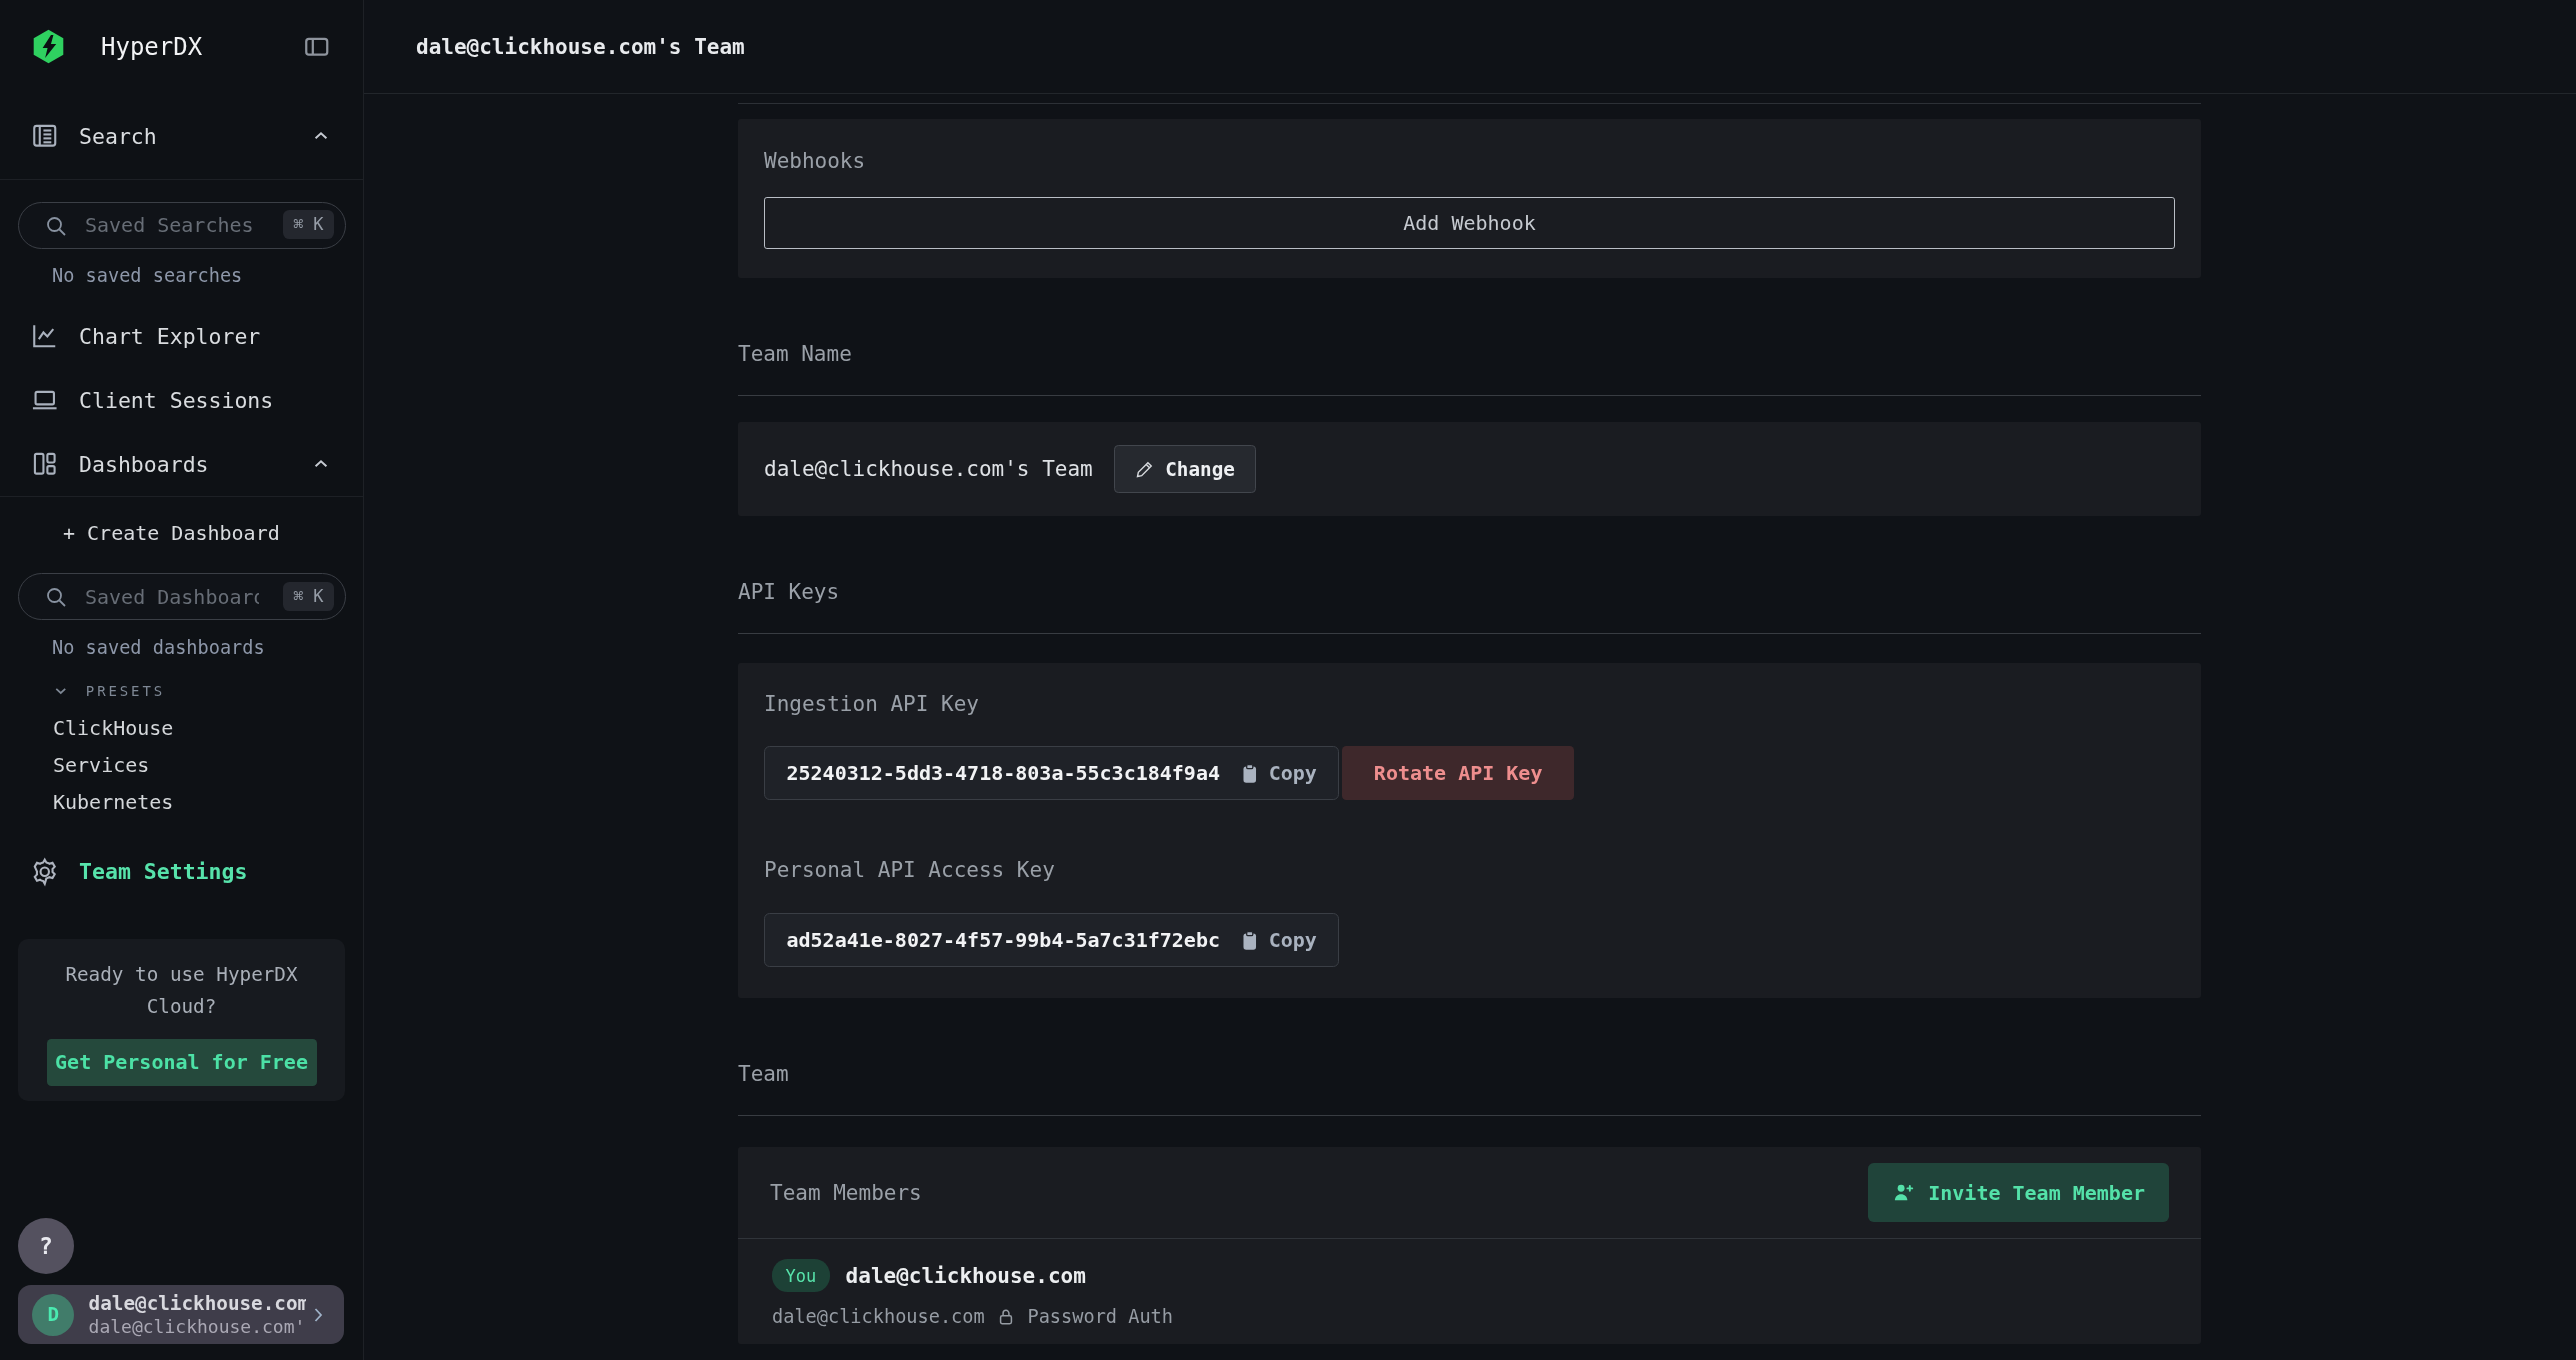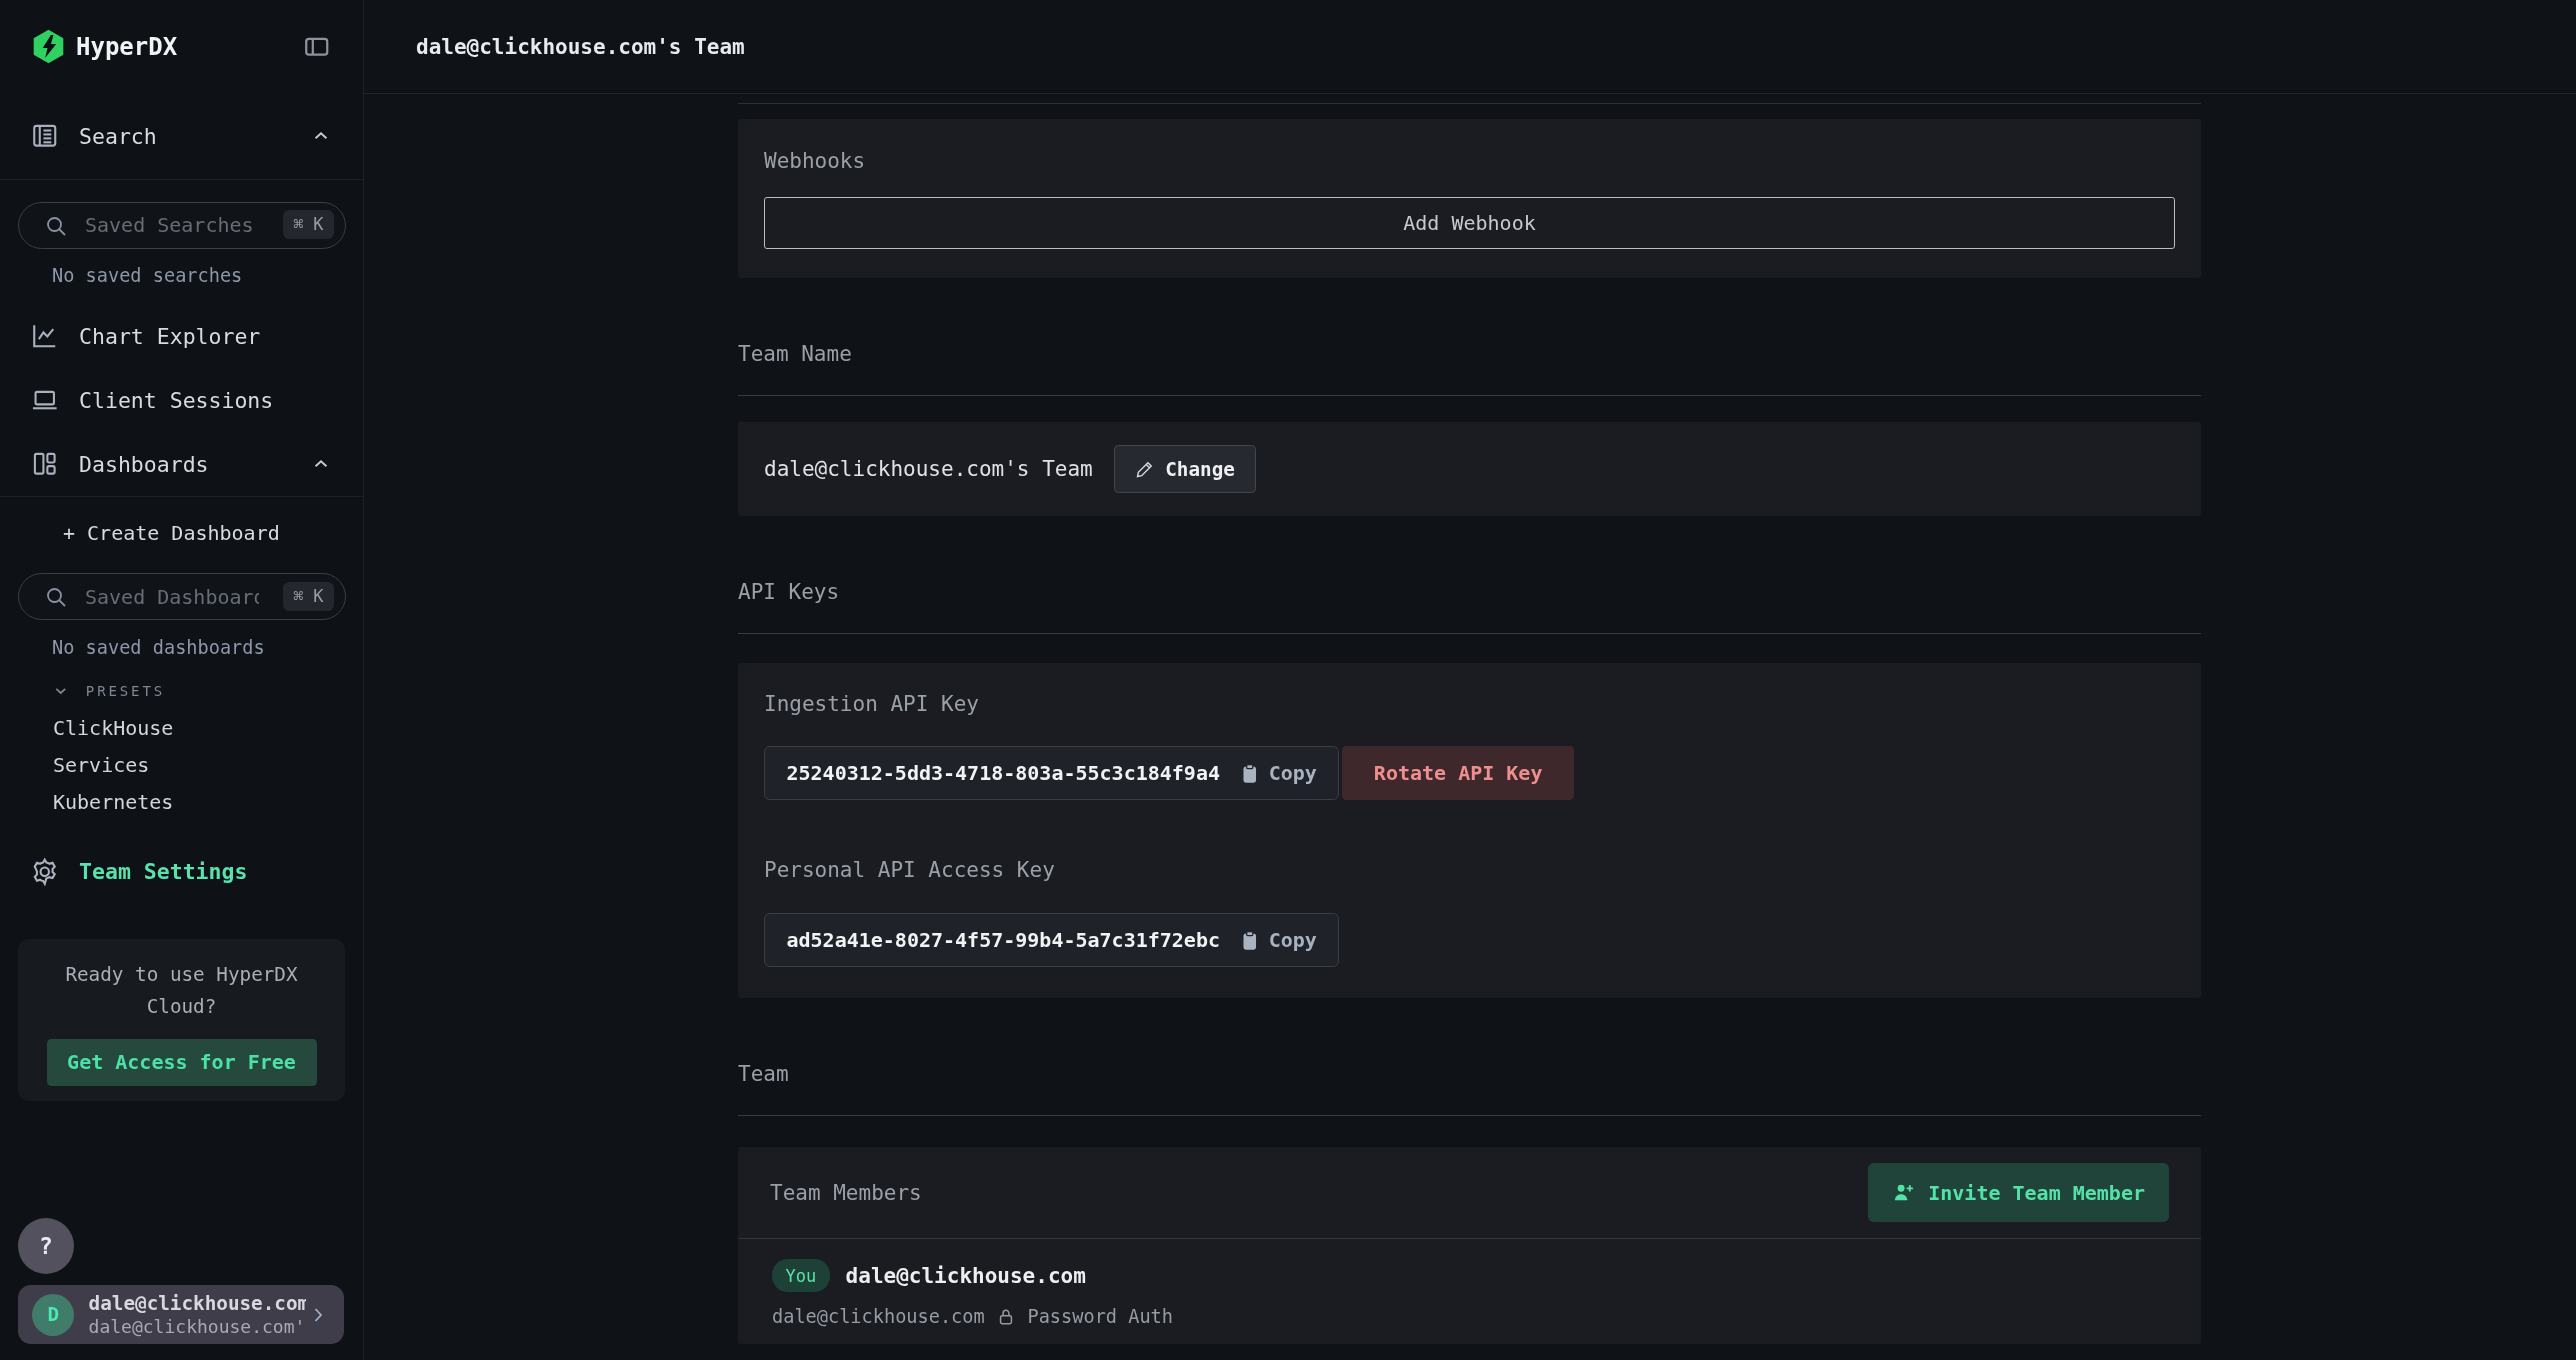--- a/index.html
+++ b/index.html
@@ -4,21 +4,21 @@
 <style>
   * { margin:0; padding:0; box-sizing:border-box; }
   html,body { background:#0b0e12; }
   body { font-family:"DejaVu Sans Mono","Liberation Mono",monospace; }
   .app { position:relative; width:2576px; height:1361px; background:#0f1217; overflow:hidden; }
 
   
   .sidebar { position:absolute; left:0; top:0; width:364px; height:1361px; background:#0e1115; border-right:1.4px solid #1e2126; }
   .logo-row { height:93px; display:flex; align-items:center; padding:0 30px; }
   .logo-hex { width:37px; height:37px; flex:none; }
-  .logo-name { margin-left:9px; font-weight:bold; font-size:24px; color:#f2f3f5; flex:1; }
+  .logo-name { margin-left:34px; font-weight:normal; font-size:24px; color:#f2f3f5; flex:1; }
   .collapse-btn { width:33px; height:33px; display:flex; align-items:center; justify-content:center; cursor:pointer; }
 
   .section-head { height:87px; display:flex; align-items:center; padding:0 29px; border-bottom:1.4px solid #1d2025; }
   .section-head .lbl { margin-left:18.6px; font-size:21.5px; color:#dadde0; flex:1; }
   .nav-icon { width:31.5px; height:31.5px; flex:none; }
 
   .pill-input { position:relative; margin:21.5px 18px 0 18px; height:47px; }
   .pill-input input { width:328px; height:47px; background:#101318; border:1.4px solid #3b3f46; border-radius:23.6px;
       color:#c7cbd1; font-family:inherit; font-size:20px; padding:0 86px 0 66px; outline:none; }
   .pill-input input::placeholder { color:#676d76; }
@@ -235,21 +235,21 @@
         </svg>
       </span>
       <span class="lbl">Team Settings</span>
     </div>
 
     <div class="cloud-card">
       <div class="txt">
         <div>Ready to use HyperDX</div>
         <div>Cloud?</div>
       </div>
-      <button class="cloud-cta">Get Access for Free</button>
+      <button class="cloud-cta">Get Personal for Free</button>
     </div>
 
     <div class="help-bubble">?</div>
 
     <div class="user-chip">
       <span class="avatar">D</span>
       <span class="user-meta">
         <div class="user-name">dale@clickhouse.com</div>
         <div class="user-team">dale@clickhouse.com's</div>
       </span>

